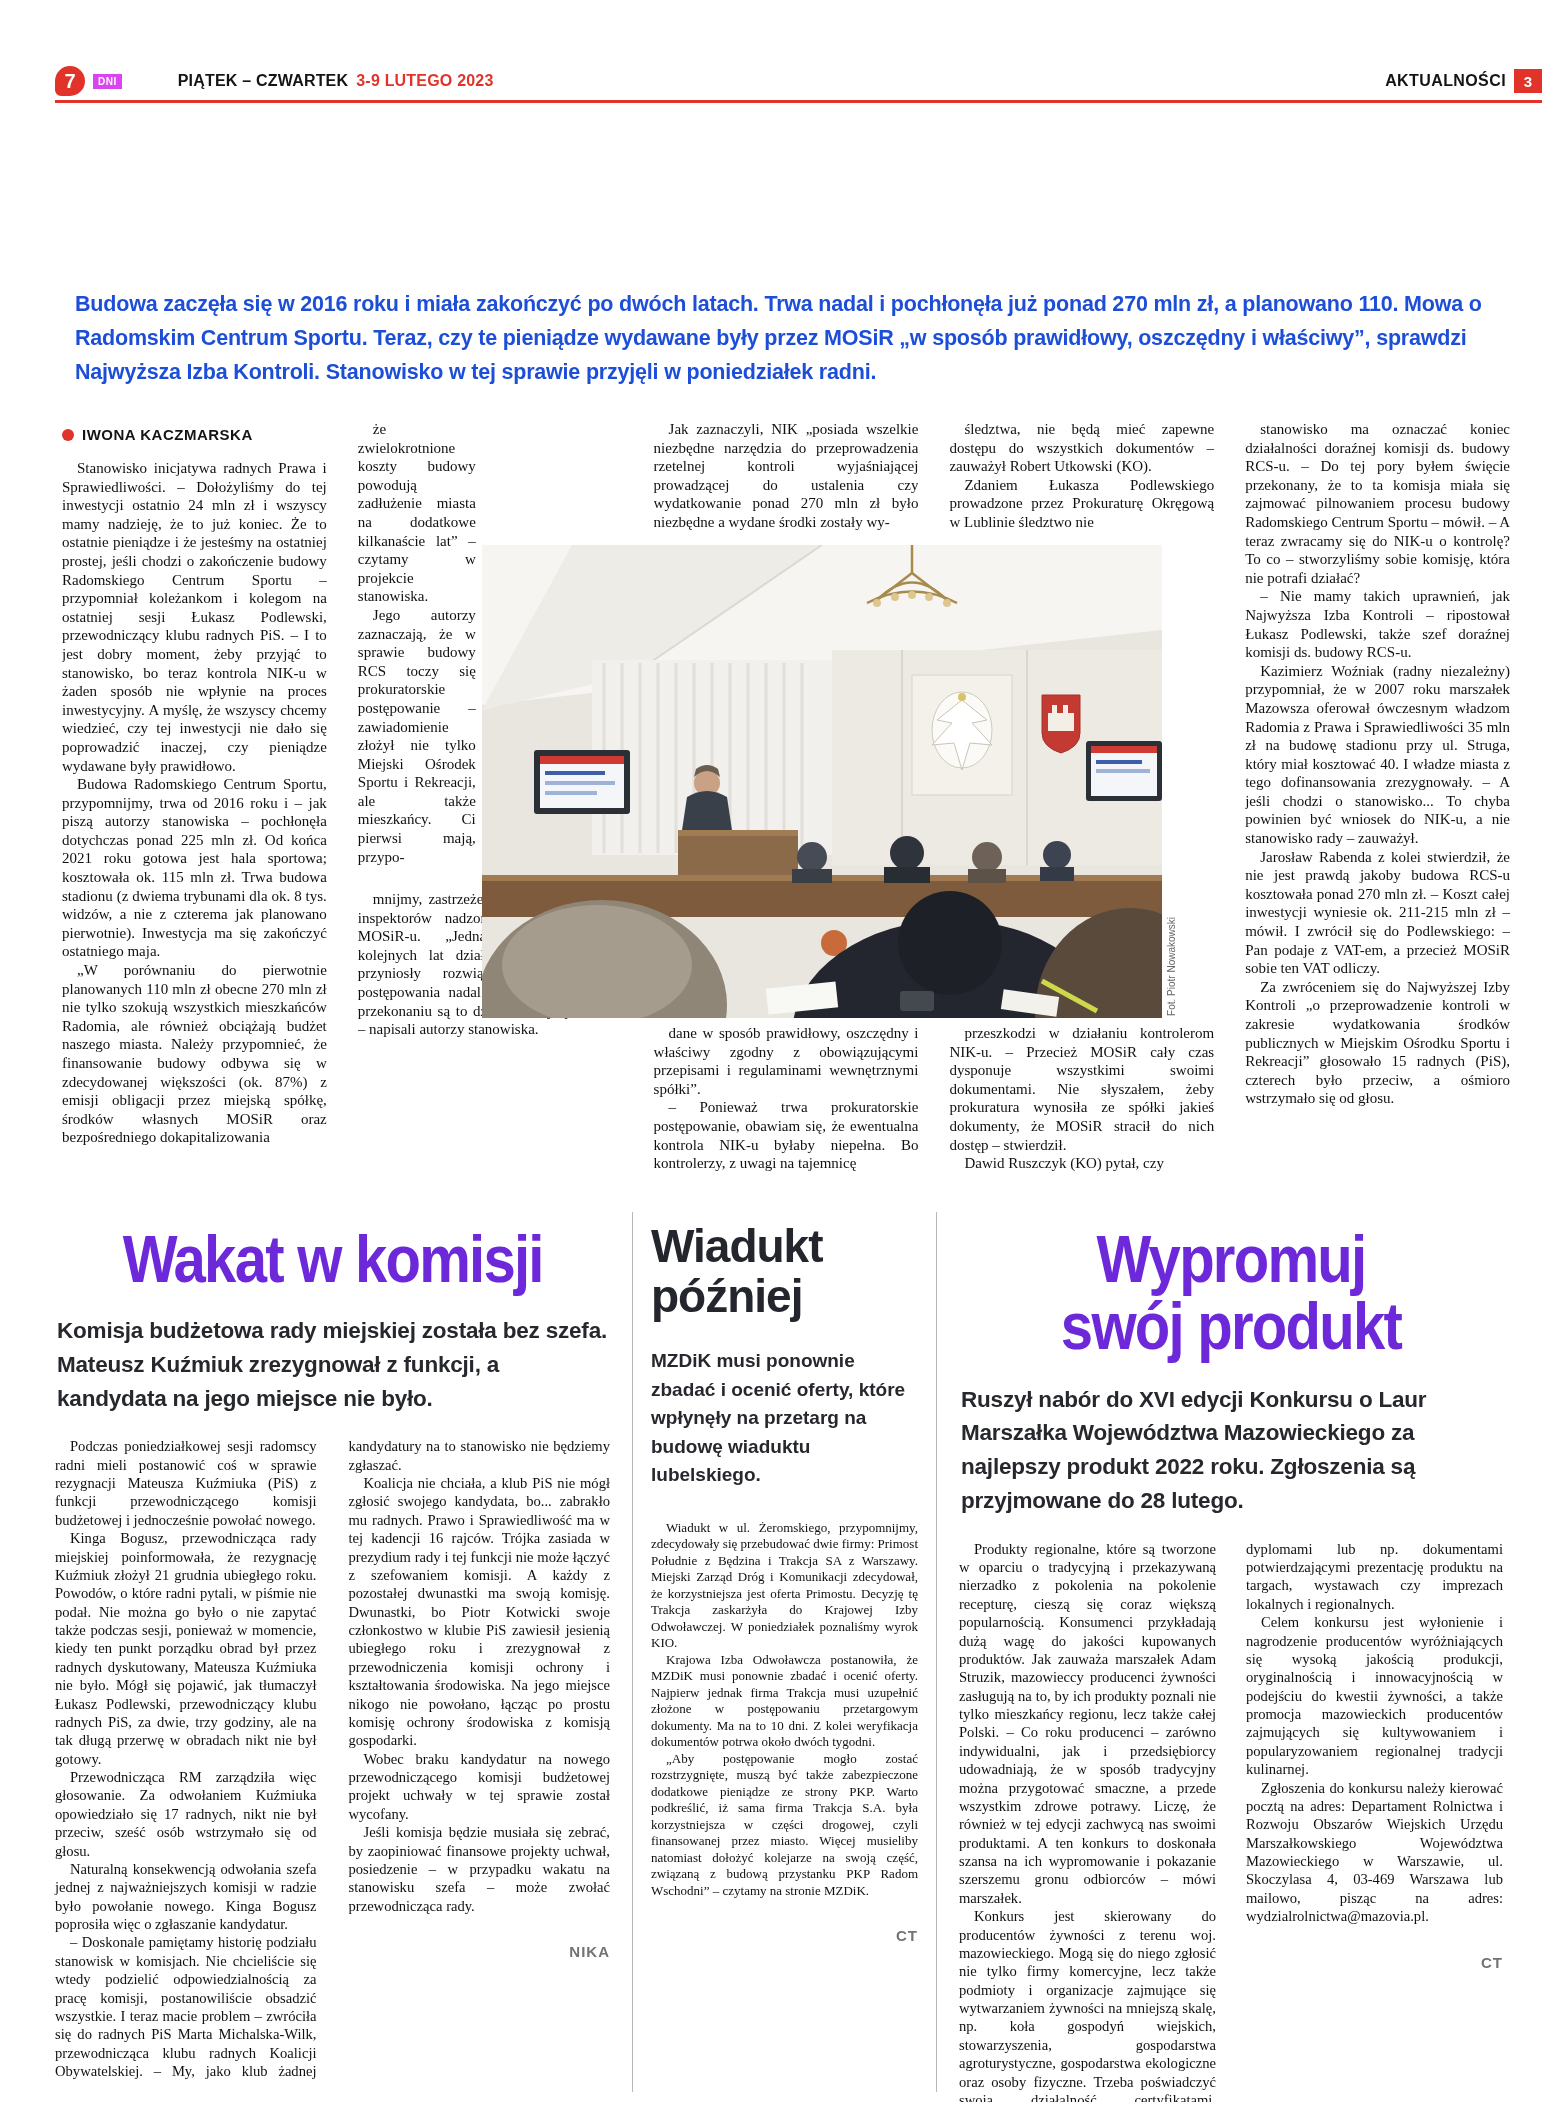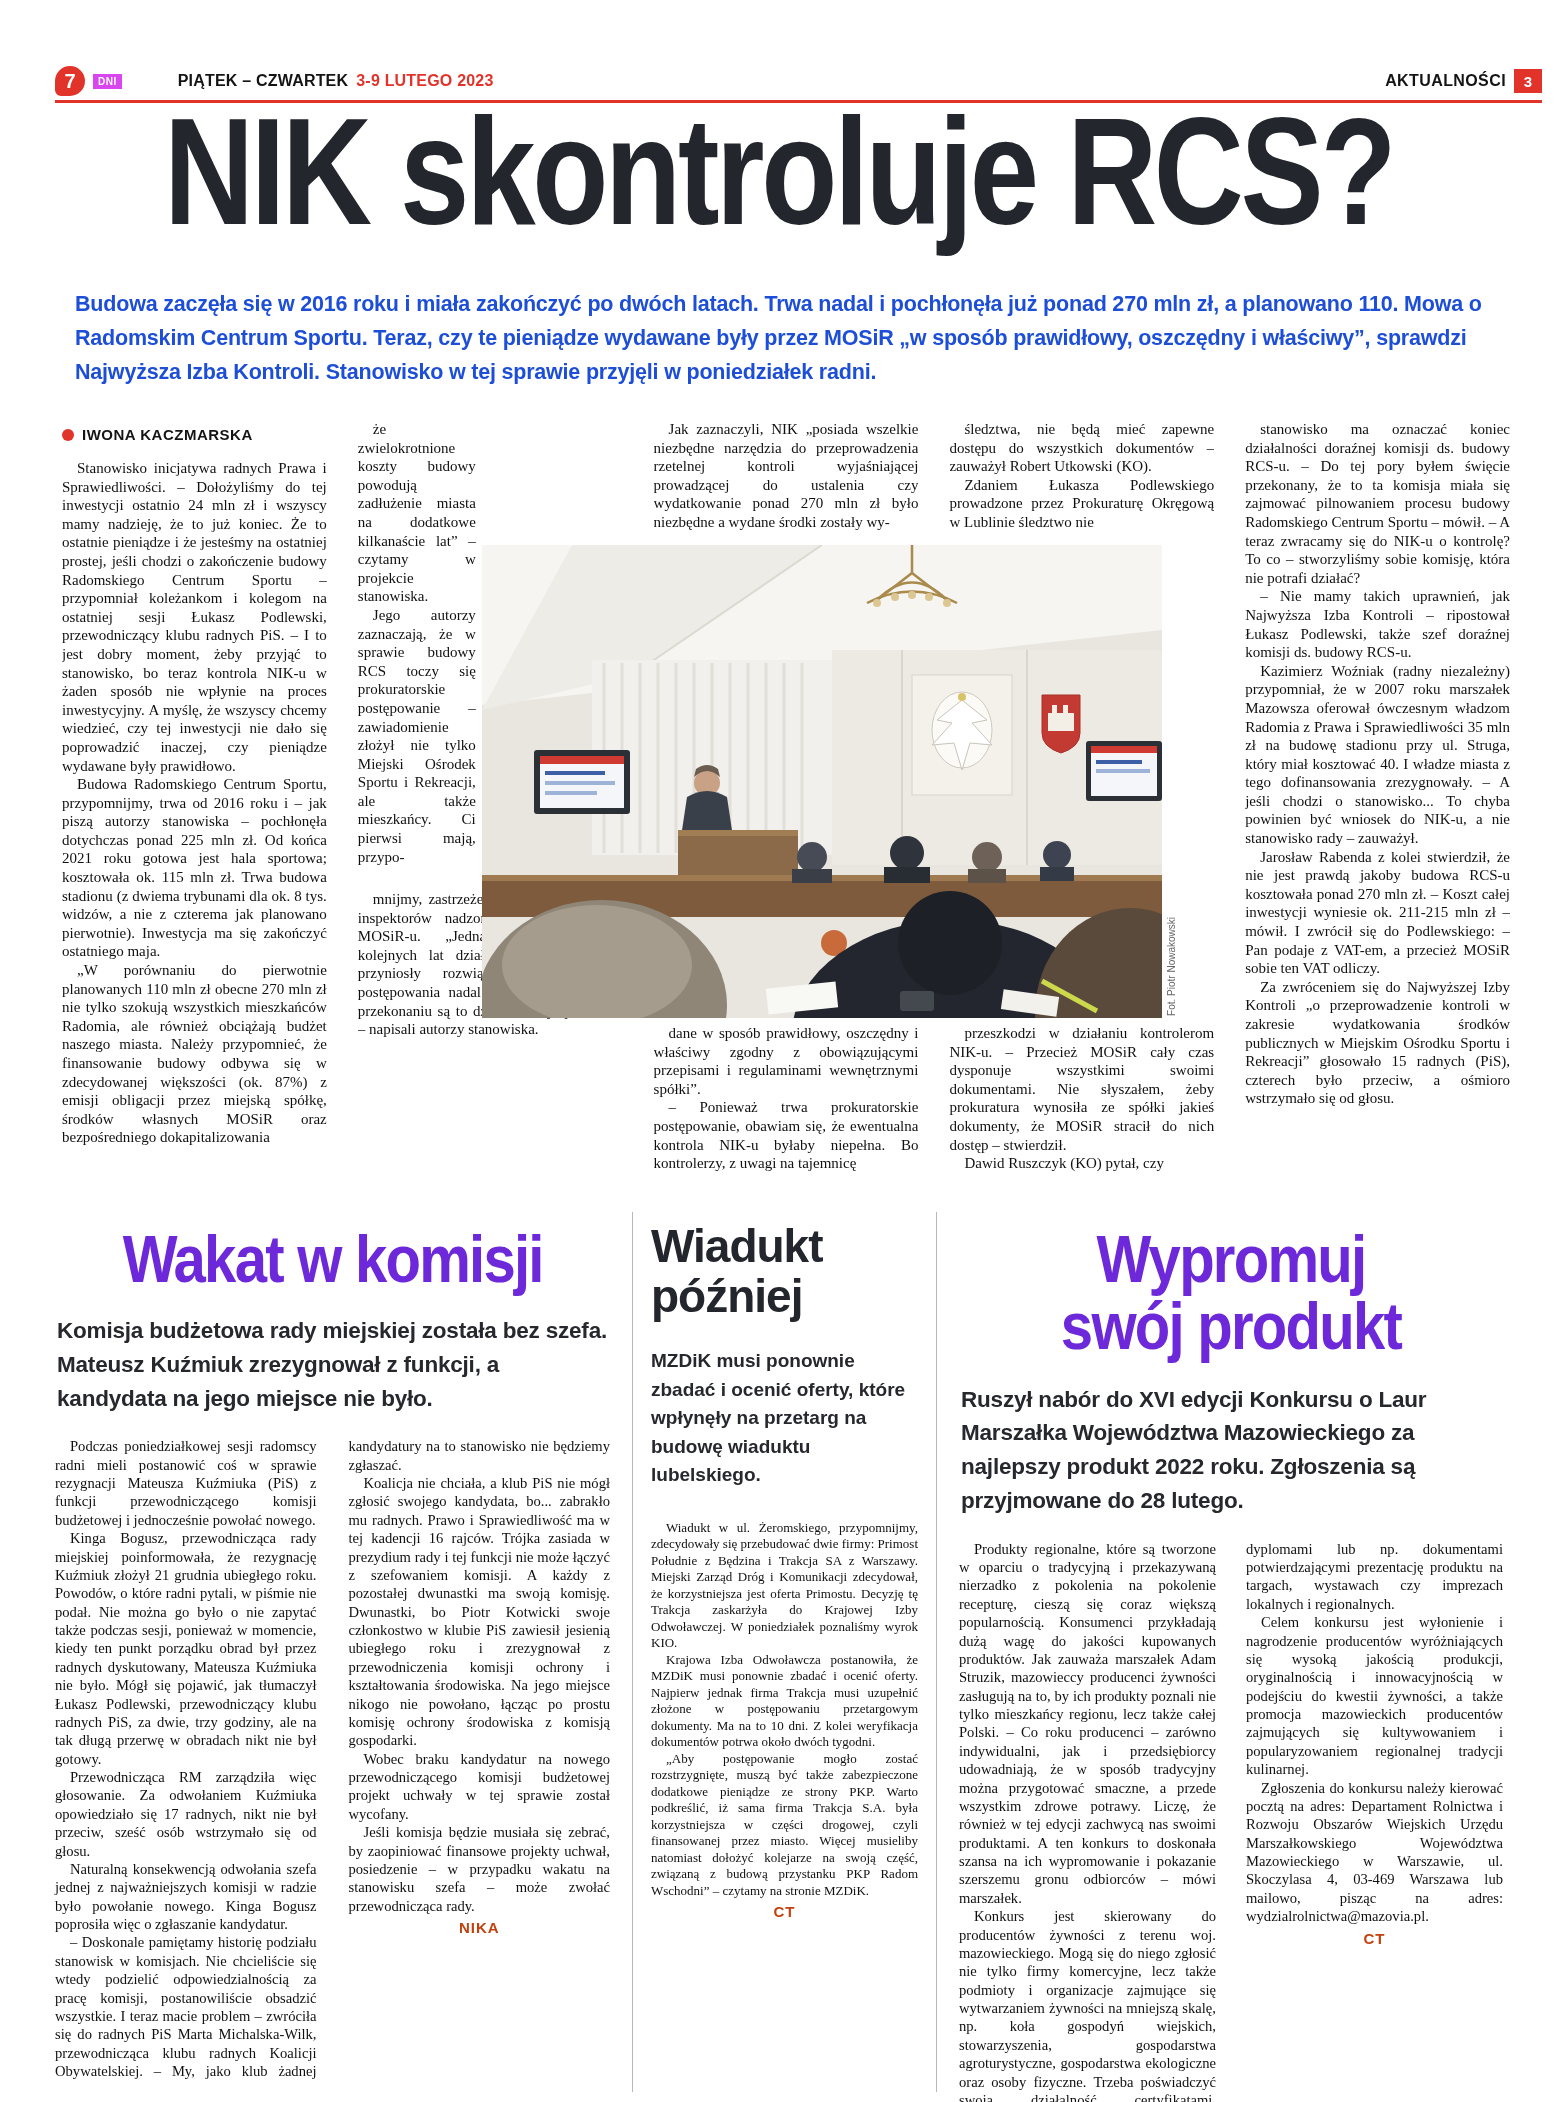--- a/index.html
+++ b/index.html
@@ -57,43 +57,42 @@
                      letter-spacing:-1px;margin:10px 0 26px 0;width:190px;}
   .standfirst{font:700 22.5px/1.5 "Liberation Sans",sans-serif;color:#26282e;
               letter-spacing:-.2px;margin:0 2px 22px 2px;}
   .standfirst-sm{font:700 19px/1.5 "Liberation Sans",sans-serif;color:#26282e;
                  margin:0 0 30px 0;}
   .sec-body{font:14.6px/1.26 "Liberation Serif",serif;text-align:justify;color:#101010;}
   .sec-body p.para{margin:0;text-indent:15px;}
   .cols2{columns:2;column-gap:32px;column-fill:auto;height:668px;}
   .cols2C{columns:2;column-gap:30px;column-fill:auto;height:586px;}
   .secB .sec-body{font-size:13px;line-height:1.27;}
-  .sig{font:700 15px "Liberation Sans",sans-serif;text-align:center;color:#c2410c;
-       margin-top:4px;letter-spacing:1px;}
+  .sig{font:700 15px "Liberation Sans",sans-serif;text-align:right;color:#737373;
+       margin-top:28px;letter-spacing:1px;}
 </style>
 </head>
 <body>
 
 <div class="page">
 
   <div class="masthead">
     <div class="mast-left">
       <div class="brand7">7</div>
       <div class="brandDni">DNI</div>
       <span class="mast-day">PIĄTEK – CZWARTEK</span>
       <span class="mast-date">3-9 LUTEGO 2023</span>
     </div>
     <div class="mast-right">
       <span class="mast-section">AKTUALNOŚCI</span>
       <span class="pagebox">3</span>
     </div>
   </div>
   <div class="mast-rule"></div>
 
-  <div class="headline"><span>NIK skontroluje RCS?</span></div>
   <div class="lead">Budowa zaczęła się w 2016 roku i miała zakończyć po dwóch latach. Trwa nadal i pochłonęła już ponad 270 mln zł, a planowano 110. Mowa o Radomskim Centrum Sportu. Teraz, czy te pieniądze wydawane były przez MOSiR „w sposób prawidłowy, oszczędny i właściwy”, sprawdzi Najwyższa Izba Kontroli. Stanowisko w tej sprawie przyjęli w poniedziałek radni.</div>
 
   <div class="article-body">
 
     <div class="col">
       <div class="byline">
         <span class="dot"></span>
         <span class="name">IWONA KACZMARSKA</span>
       </div>
       <div>

